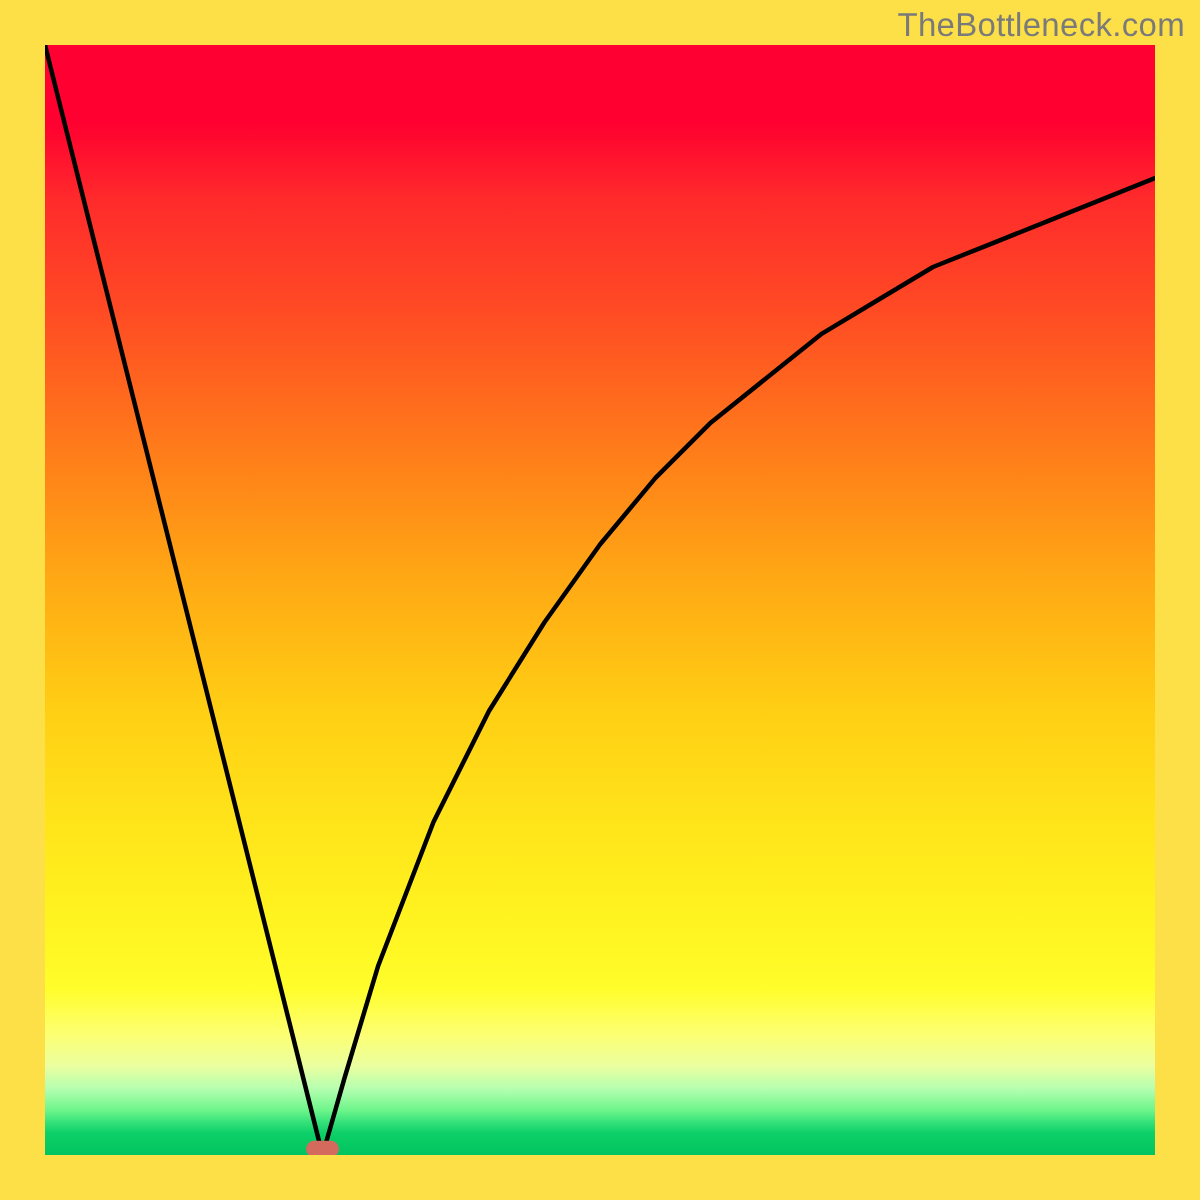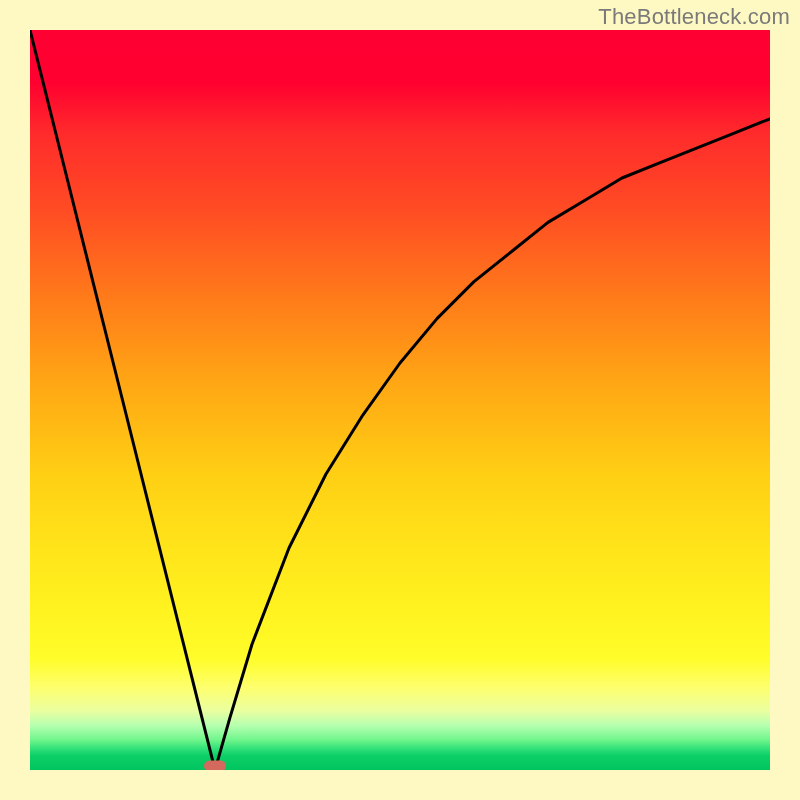--- a/index.html
+++ b/index.html
@@ -8,21 +8,21 @@
     width: 800px;
     height: 800px;
     overflow: hidden;
     background: #000;
     font-family: Arial, Helvetica, sans-serif;
   }
   .frame {
     position: relative;
     width: 800px;
     height: 800px;
-    background: #fef9c3;
+    background: #fde047;
   }
   .plot-area {
     position: absolute;
     left: 30px;
     top: 30px;
     width: 740px;
     height: 740px;
     overflow: hidden;
   }
   .gradient {

